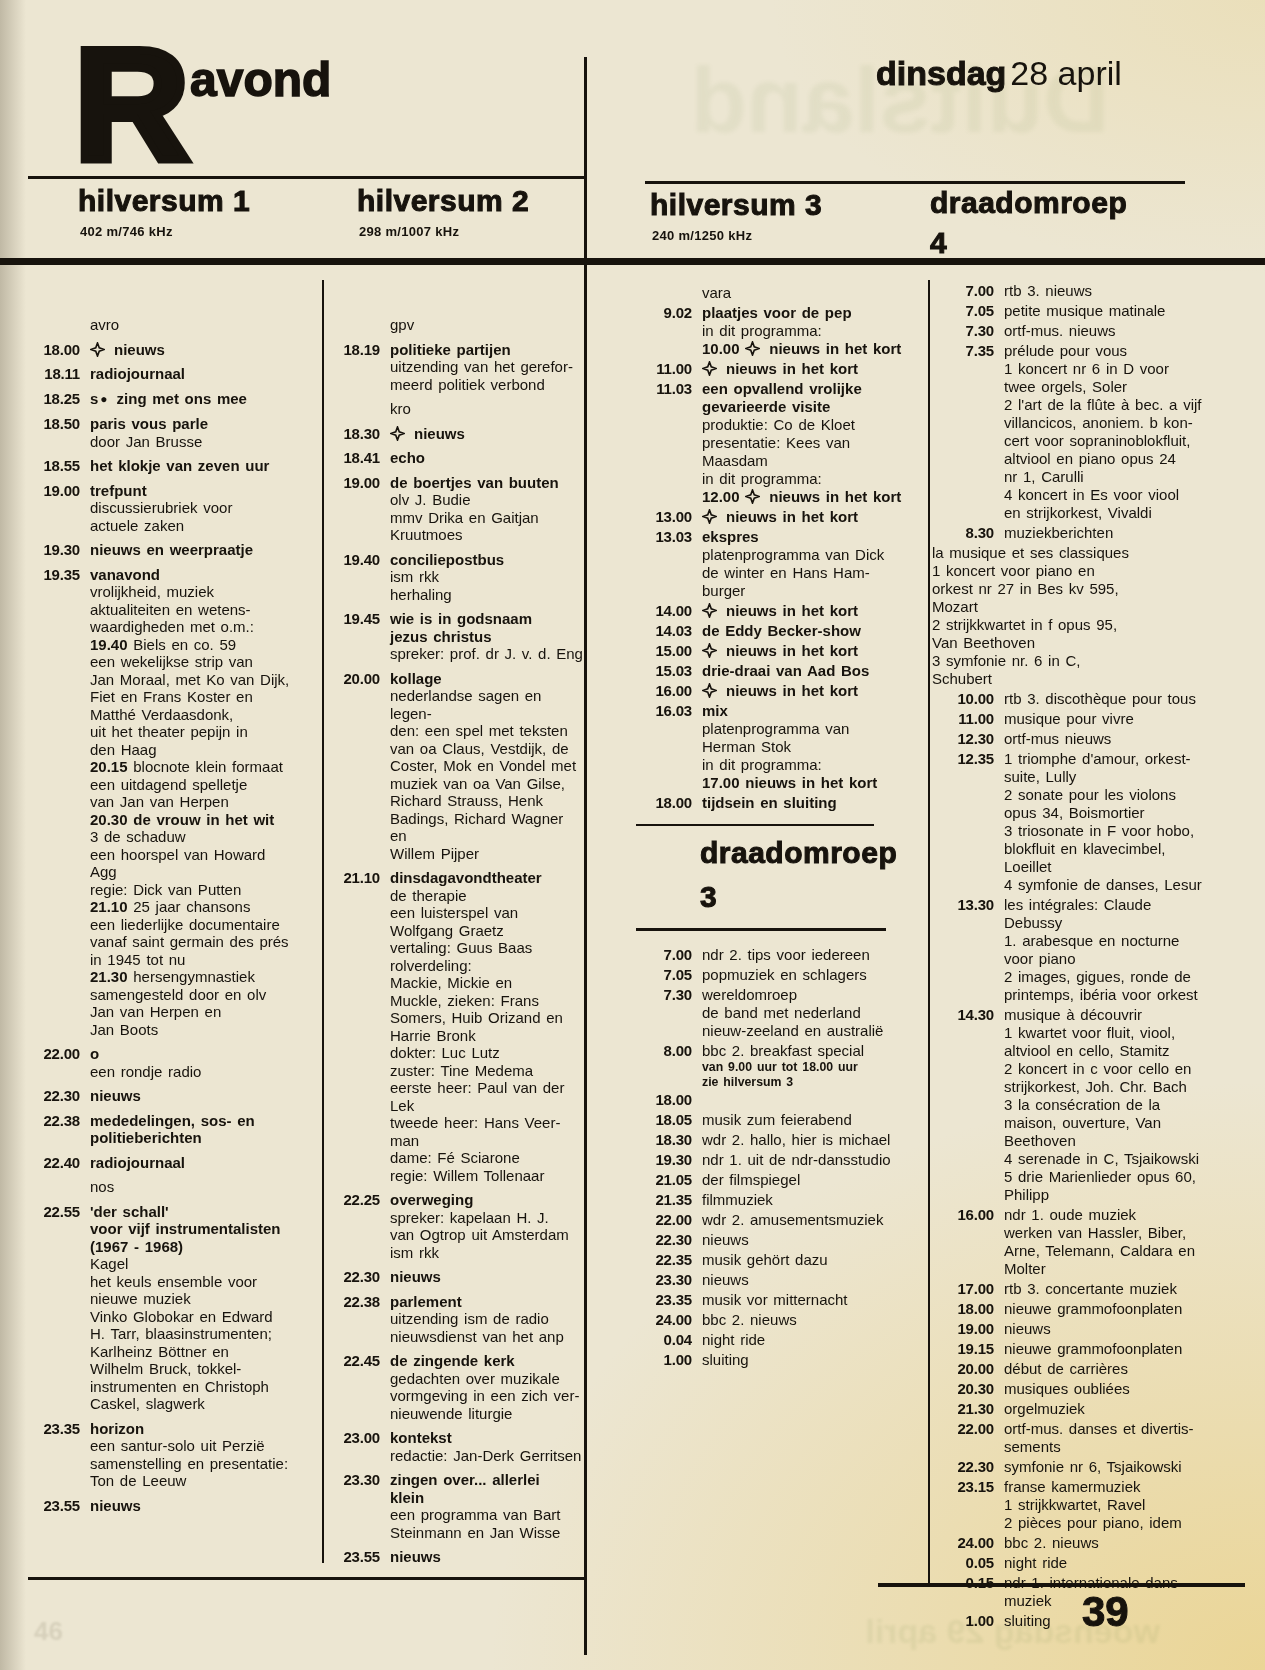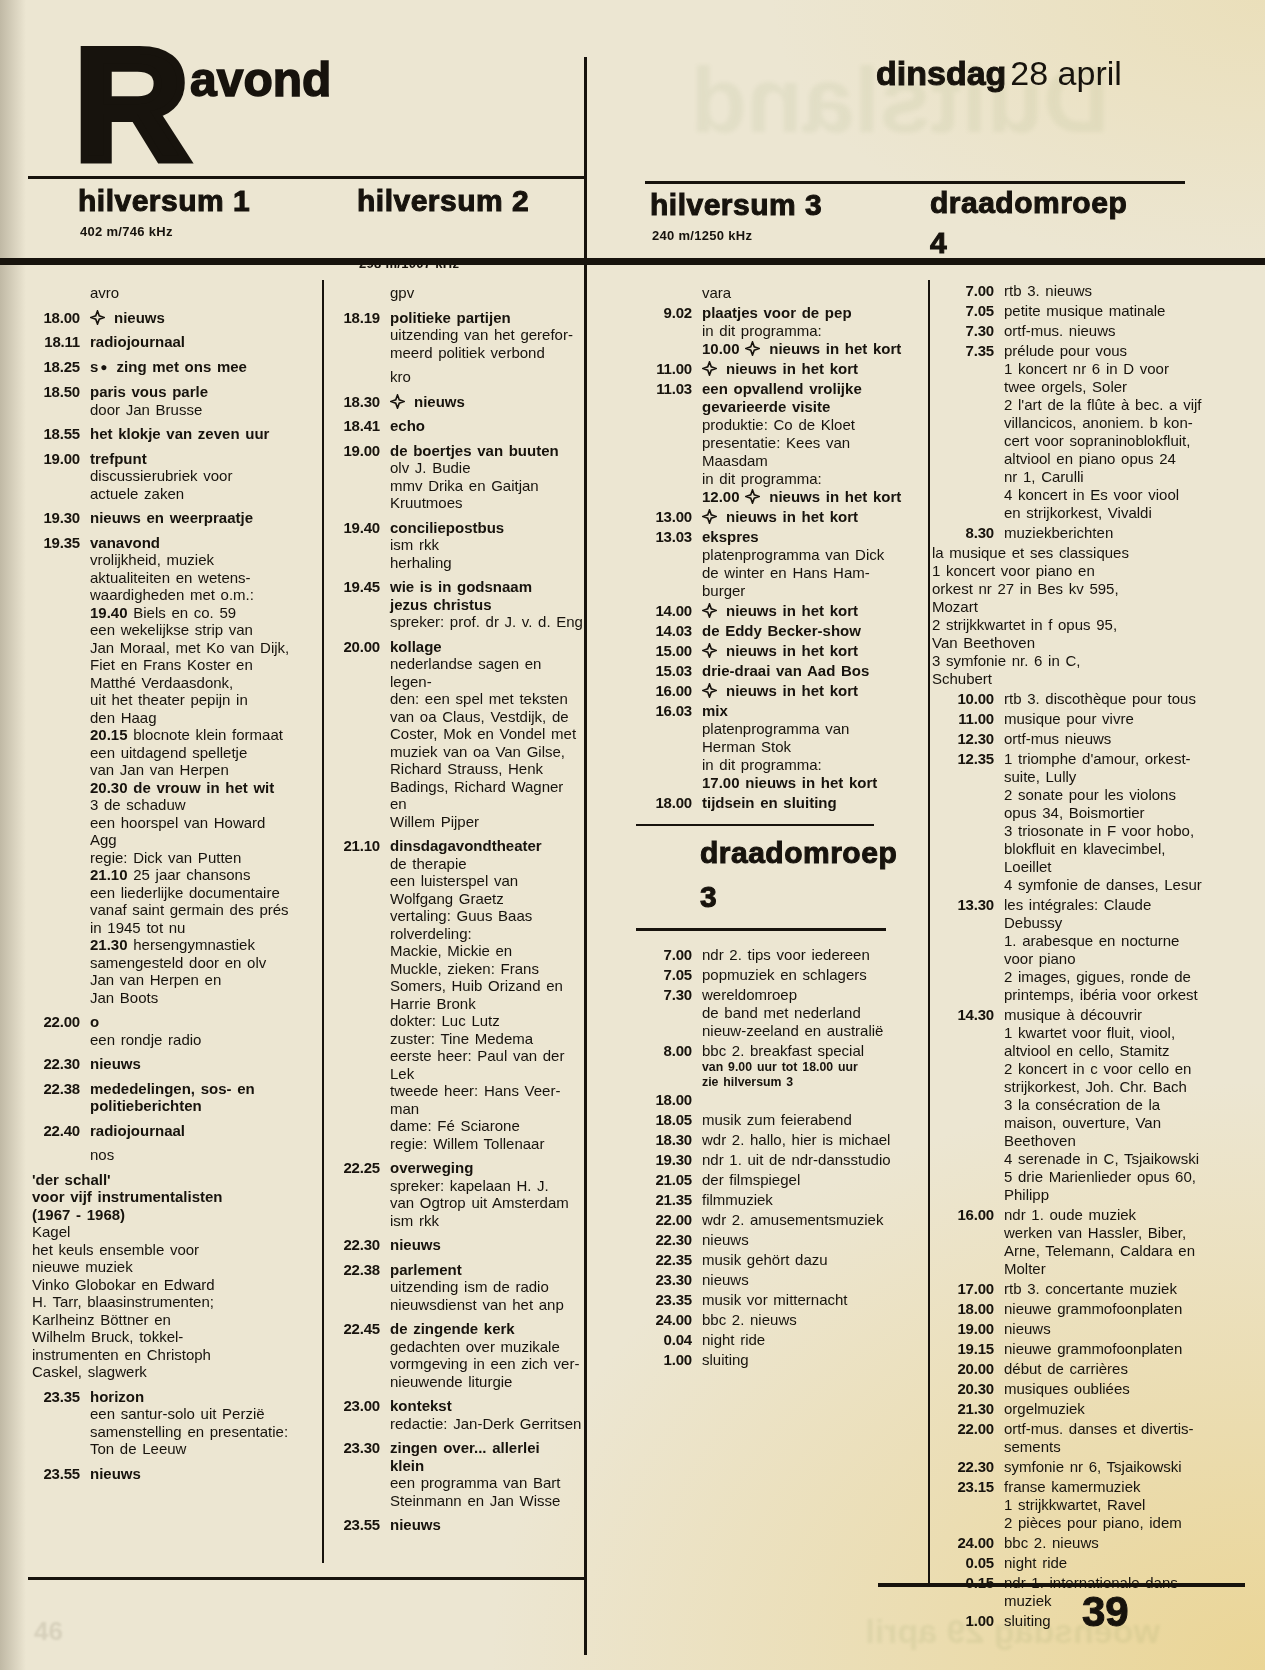--- a/index.html
+++ b/index.html
@@ -22,21 +22,21 @@
   .logoWord{position:absolute;left:190px;top:56px;font-size:48px;line-height:1;font-weight:bold;
       -webkit-text-stroke:1.5px #17130d;}
   .date{position:absolute;left:876px;top:54px;font-size:34px;}
   .date .b{font-weight:bold;-webkit-text-stroke:1px #17130d;margin-right:4px;}
   .rule{position:absolute;background:#17130d;}
   .chname{position:absolute;font-size:30px;font-weight:bold;-webkit-text-stroke:1px #17130d;letter-spacing:.5px;}
   .chfreq{position:absolute;font-size:13px;font-weight:bold;letter-spacing:.3px;}
   .entries{position:absolute;font-size:15px;line-height:18px;word-spacing:1.5px;}
   .entry{display:flex;margin-bottom:2px;}
   .e-h1 .entry,.e-h2 .entry{margin-bottom:7px;}
-  .e-h1,.e-h2{line-height:17.5px;}
+  .e-h1,.e-h2{line-height:17.5px;margin-top:32px;}
   .time{flex:0 0 56px;text-align:right;font-weight:bold;padding-right:10px;white-space:pre;letter-spacing:-.2px;}
   .e-h1 .time,.e-h2 .time{flex-basis:48px;}
   .e-d4 .time{flex-basis:62px;}
   .body{flex:1;min-width:0;}
   .line{display:block;}
   .line.b{font-weight:bold;}
   .line.sm{font-size:12.3px;line-height:14.5px;font-weight:bold;}
   .ic{display:inline-block;margin-right:9px;}
   .ic svg{vertical-align:-2px;}
   .ic .dot{font-size:12px;vertical-align:1px;}
@@ -66,21 +66,21 @@
   <div class="rule" style="left:322px;top:280px;width:2px;height:1283px;"></div>
   <div class="rule" style="left:928px;top:280px;width:2px;height:1306px;"></div>
   <div class="rule" style="left:636px;top:824px;width:238px;height:2px;"></div>
   <div class="rule" style="left:636px;top:928px;width:250px;height:3px;"></div>
   <div class="rule" style="left:28px;top:1577px;width:557px;height:3px;"></div>
   <div class="rule" style="left:878px;top:1583px;width:367px;height:4px;"></div>
 
   <div class="chname" style="left:78px;top:184px;">hilversum 1</div>
   <div class="chfreq" style="left:80px;top:224px;">402 m/746 kHz</div>
   <div class="chname" style="left:357px;top:184px;">hilversum 2</div>
-  <div class="chfreq" style="left:359px;top:224px;margin-top:32px;">298 m/1007 kHz</div>
+  <div class="chfreq" style="left:359px;top:224px;">298 m/1007 kHz</div>
   <div class="chname" style="left:650px;top:188px;">hilversum 3</div>
   <div class="chfreq" style="left:652px;top:228px;">240 m/1250 kHz</div>
   <div class="chname" style="left:930px;top:186px;">draadomroep</div>
   <div class="chname" style="left:930px;top:226px;">4</div>
 
   <div class="chname" style="left:700px;top:836px;">draadomroep</div>
   <div class="chname" style="left:700px;top:880px;">3</div>
 
   <div class="entries e-h1" style="left:32px;top:284px;width:286px;">
       <div class="entry">
@@ -194,20 +194,21 @@
           <span class="line b">radiojournaal</span>
         </div>
       </div>
       <div class="entry">
         <span class="time"></span>
         <div class="body">
           <span class="line">nos</span>
         </div>
       </div>
       <div class="entry">
+        <span class="time">22.55</span>
         <div class="body">
           <span class="line b">'der schall'</span>
           <span class="line b">voor vijf instrumentalisten</span>
           <span class="line b">(1967 - 1968)</span>
           <span class="line">Kagel</span>
           <span class="line">het keuls ensemble voor</span>
           <span class="line">nieuwe muziek</span>
           <span class="line">Vinko Globokar en Edward</span>
           <span class="line">H. Tarr, blaasinstrumenten;</span>
           <span class="line">Karlheinz Böttner en</span>

